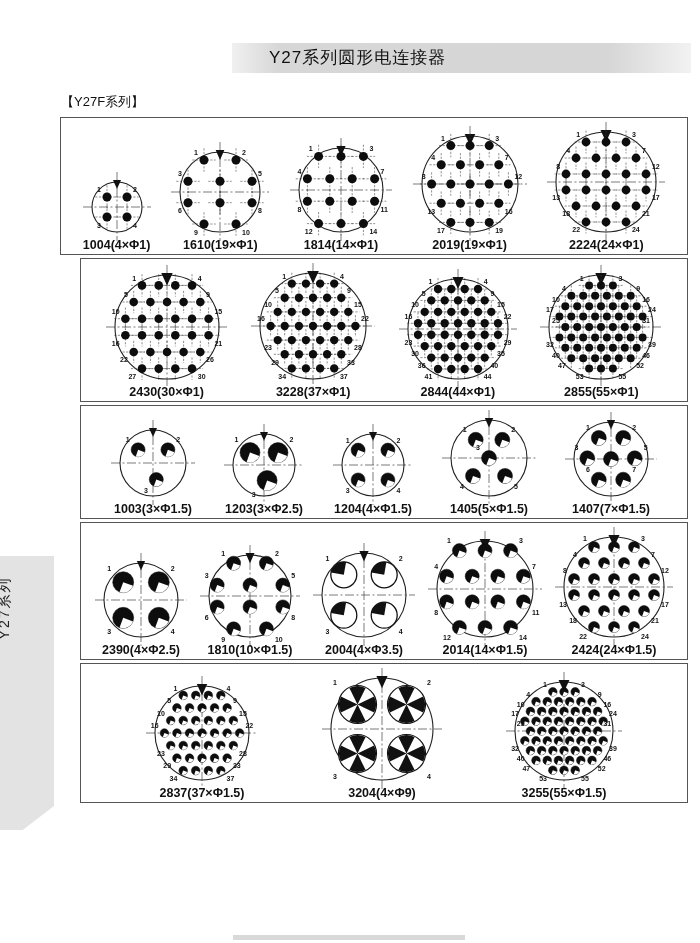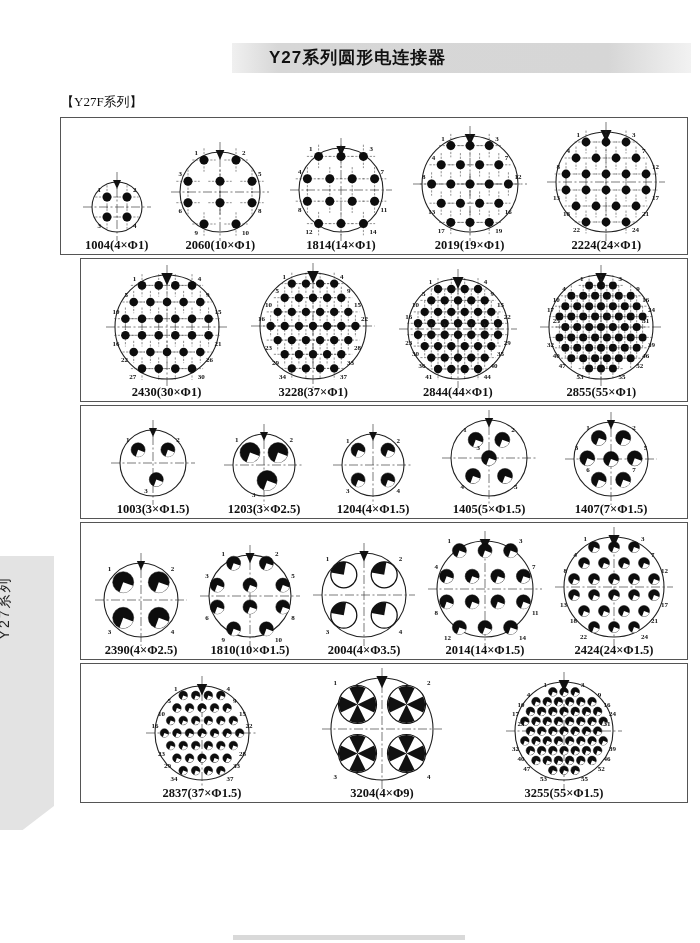--- a/index.html
+++ b/index.html
@@ -1,25 +1,25 @@
 <!DOCTYPE html>
 <html><head>
 <meta charset="utf-8">
 <style>
   html,body{margin:0;padding:0;background:#fff;}
   .page{position:relative;width:700px;height:943px;background:#ffffff;overflow:hidden;
         font-family:"Liberation Sans","DejaVu Sans",sans-serif;color:#111;}
   .title-bar{position:absolute;left:232px;top:43px;width:459px;height:30px;line-height:30px;
         background:linear-gradient(to right,#f0f0f0 0%,#d7d7d7 10%,#d6d6d6 82%,#f2f2f2 100%);
-        font-size:17px;font-weight:bold;padding-left:37px;box-sizing:border-box;letter-spacing:1px;}
+        font-size:17px;font-weight:normal;padding-left:37px;box-sizing:border-box;letter-spacing:1px;}
   .side-tab{position:absolute;left:0;top:556px;width:54px;height:274px;background:#e3e3e3;
         clip-path:polygon(0 0,100% 0,100% calc(100% - 24px),42% 100%,0 100%);}
   .side-tab-label{position:absolute;left:27px;top:52px;white-space:nowrap;font-size:14px;color:#222;
         letter-spacing:2px;transform:translate(-50%,0) rotate(-90deg) translate(-50%,0);transform-origin:0 0;display:inline-block;}
-  .content{position:absolute;left:60px;top:94px;width:628px;font-family:Liberation Serif, serif;}
+  .content{position:absolute;left:60px;top:94px;width:628px;}
   .section-heading{font-size:13px;color:#111;margin:0 0 8px 1px;height:15px;line-height:15px;}
   .section-gap{margin-top:36px;}
   .panel{display:flex;justify-content:space-evenly;align-items:flex-end;border:1px solid #555;
         background:#fff;padding:2px 4px;box-sizing:border-box;}
   .panel + .panel{margin-top:3px;border-top:1px solid #555;margin-left:20px;}
   .panel-short{}
   .connector{display:flex;flex-direction:column;}
   .face svg{display:block;}
   .connector-label{font-size:12.5px;font-weight:600;color:#111;line-height:14px;margin-top:-6px;
         white-space:nowrap;text-align:center;}
@@ -165,21 +165,21 @@
               <g>
                 <g stroke="#333" stroke-width="0.55" stroke-dasharray="2.2 1.4">
                   <line x1="56.3" y1="84.0" x2="79.7" y2="84.0"></line>
                   <line x1="68.0" y1="72.3" x2="68.0" y2="95.7"></line>
                 </g>
                 <circle cx="68.0" cy="84.0" r="4.5" fill="#0d0d0d"></circle>
                 <text x="74.0" y="94.5" font-size="7" font-weight="bold" fill="#111" text-anchor="start">10</text>
               </g>
             </svg>
           </div>
-          <div class="connector-label">2060(10×Φ1)</div>
+          <div class="connector-label">1610(19×Φ1)</div>
         </div>
         <div class="connector">
           <div class="face">
             <svg xmlns="http://www.w3.org/2000/svg" width="108" height="108" viewBox="0 0 108 108">
               <g stroke="#444" stroke-width="0.7" stroke-dasharray="9 2.5 2 2.5">
                 <line x1="3" y1="54" x2="105" y2="54"></line>
                 <line x1="54" y1="2" x2="54" y2="105"></line>
               </g>
               <circle cx="54" cy="54" r="42" fill="none" stroke="#222" stroke-width="1.1"></circle>
               <polygon points="49.4,10 58.6,10 54,20.4" fill="#111"></polygon>

